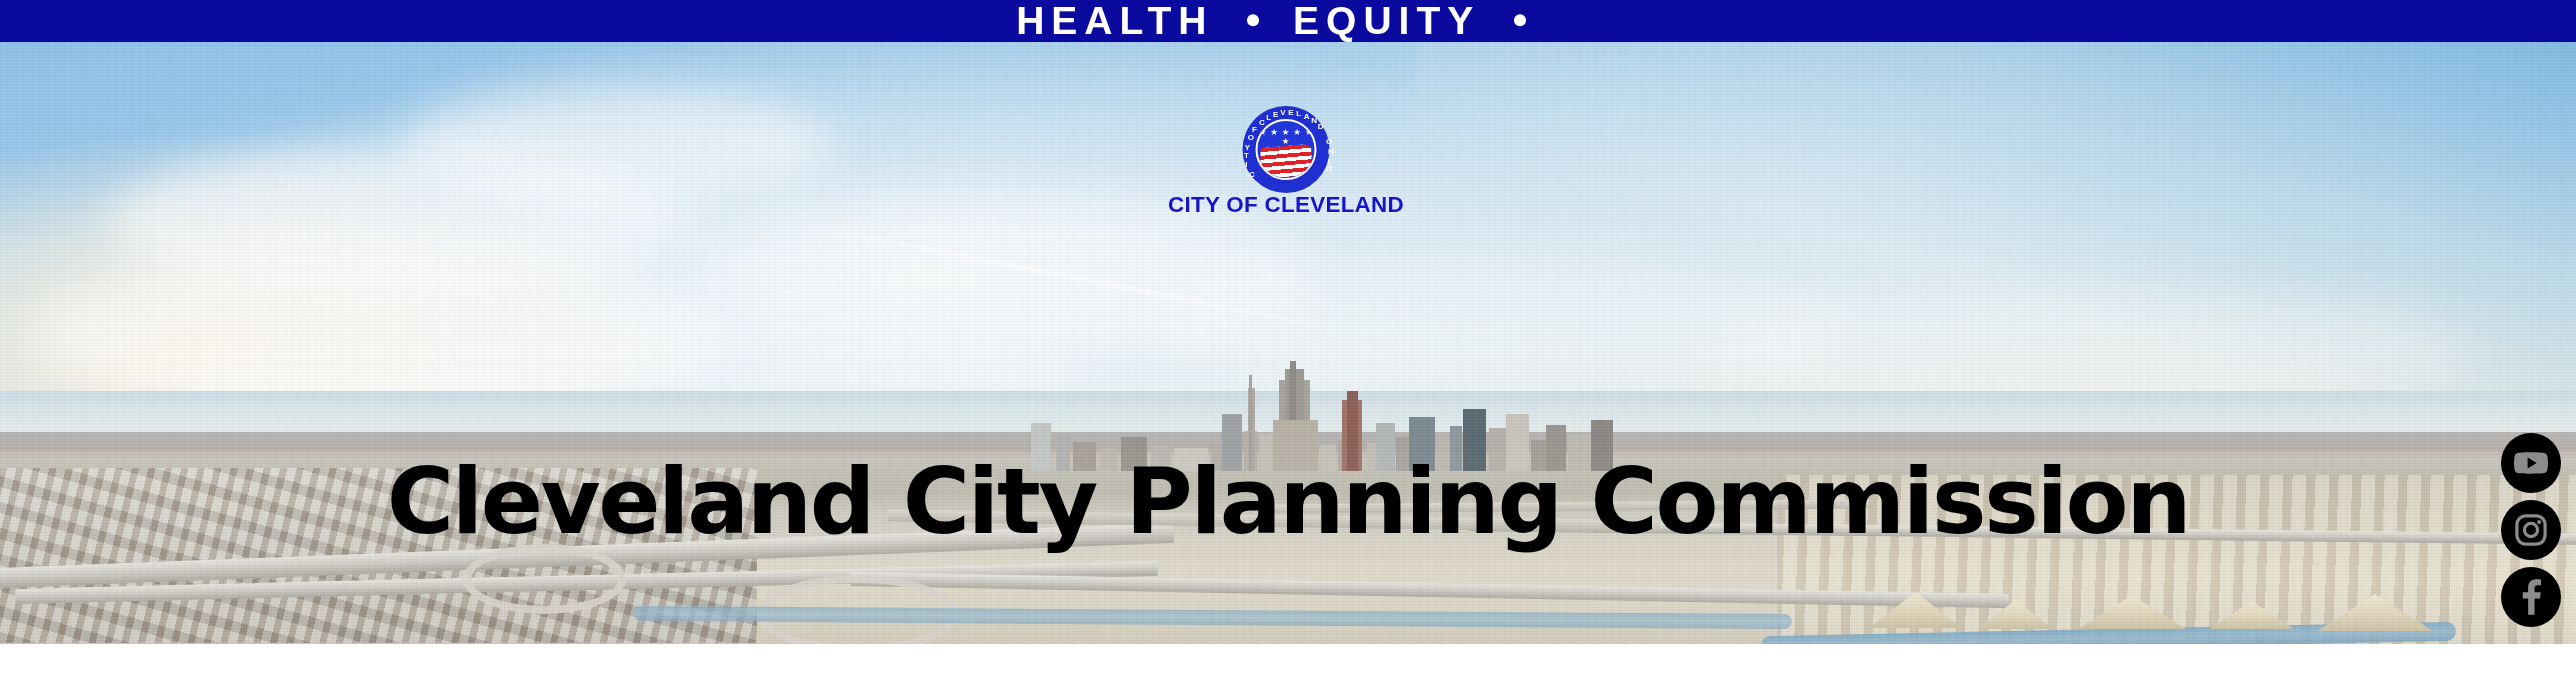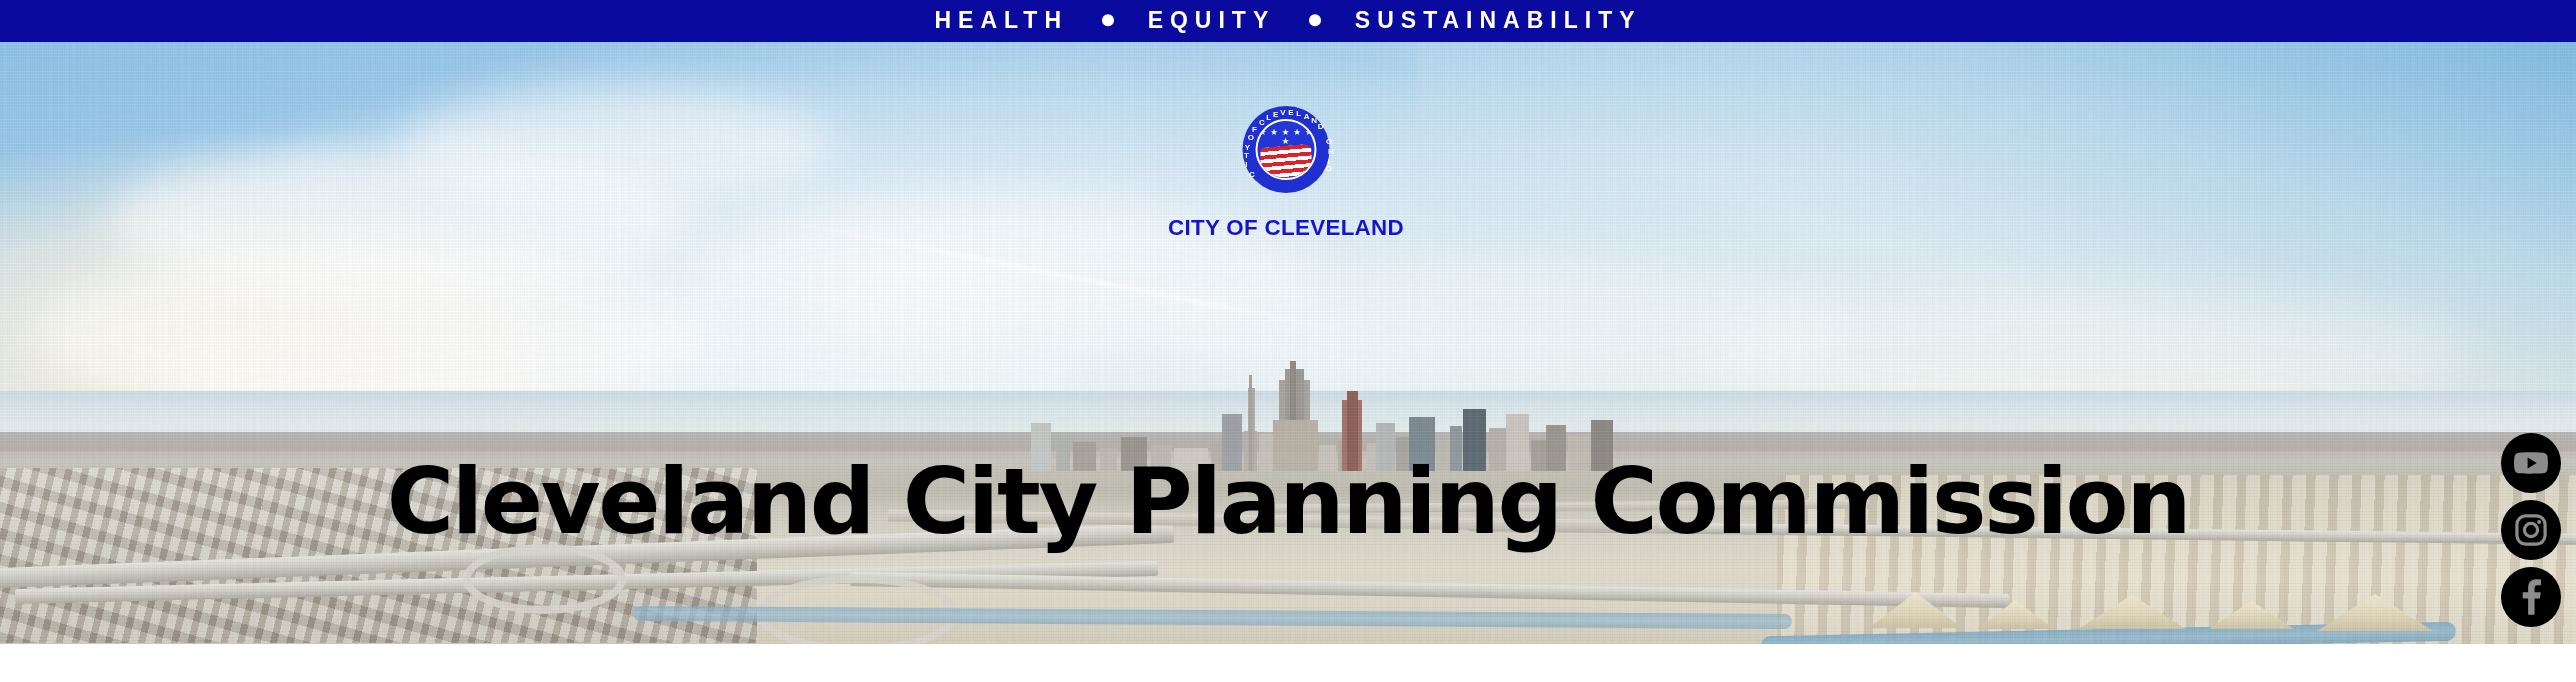--- a/index.html
+++ b/index.html
@@ -29,21 +29,21 @@
     display:flex;
     align-items:center;
     justify-content:center;
     gap:0;
     transform:translateY(-0.8px);
   }
   .banner-word{
     color:#ffffff;
     font-family:"Liberation Sans", sans-serif;
     font-weight:bold;
-    font-size:23px;
+    font-size:39px;
     letter-spacing:7px;
     line-height:1;
     white-space:nowrap;
     text-align:center;
   }
   .banner-dot{
     width:11.6px; height:11.6px;
     border-radius:50%;
     background:#ffffff;
     margin:0 34px;
@@ -246,21 +246,21 @@
     position:absolute;
     left:50%; top:50%;
     font-family:"Liberation Sans", sans-serif;
     font-weight:bold;
     font-size:8px;
     color:#ffffff;
     transform-origin:0 0;
     white-space:pre;
   }
   #wordmark-city{
-    margin-top:23px;
+    margin-top:0;
     font-family:"Liberation Sans", sans-serif;
     font-weight:bold;
     font-size:22.4px;
     letter-spacing:0.3px;
     color:#1414c8;
     line-height:1.05;
     text-shadow:0 0.8px 0 rgba(255,255,255,.35);
   }
   #wordmark-mayor{
     margin-top:2.3px;
@@ -325,21 +325,20 @@
 <body>
 
 <div id="page">
 
   <div id="top-banner">
     <div id="banner-inner">
       <span class="banner-word">HEALTH</span>
       <span class="banner-dot"></span>
       <span class="banner-word">EQUITY</span>
       <span class="banner-dot"></span>
-      <span class="banner-word">SUSTAINABILITY</span>
     </div>
   </div>
 
   <div id="photo">
 
     <div class="sky"></div>
     <div class="sky-right"></div>
 
     <div class="cloud" style="left:108px;  top:100px; width:587px; height:162px; opacity:.85;"></div>
     <div class="cloud" style="left:402px;  top:46px;  width:433px; height:116px; opacity:.78;"></div>

